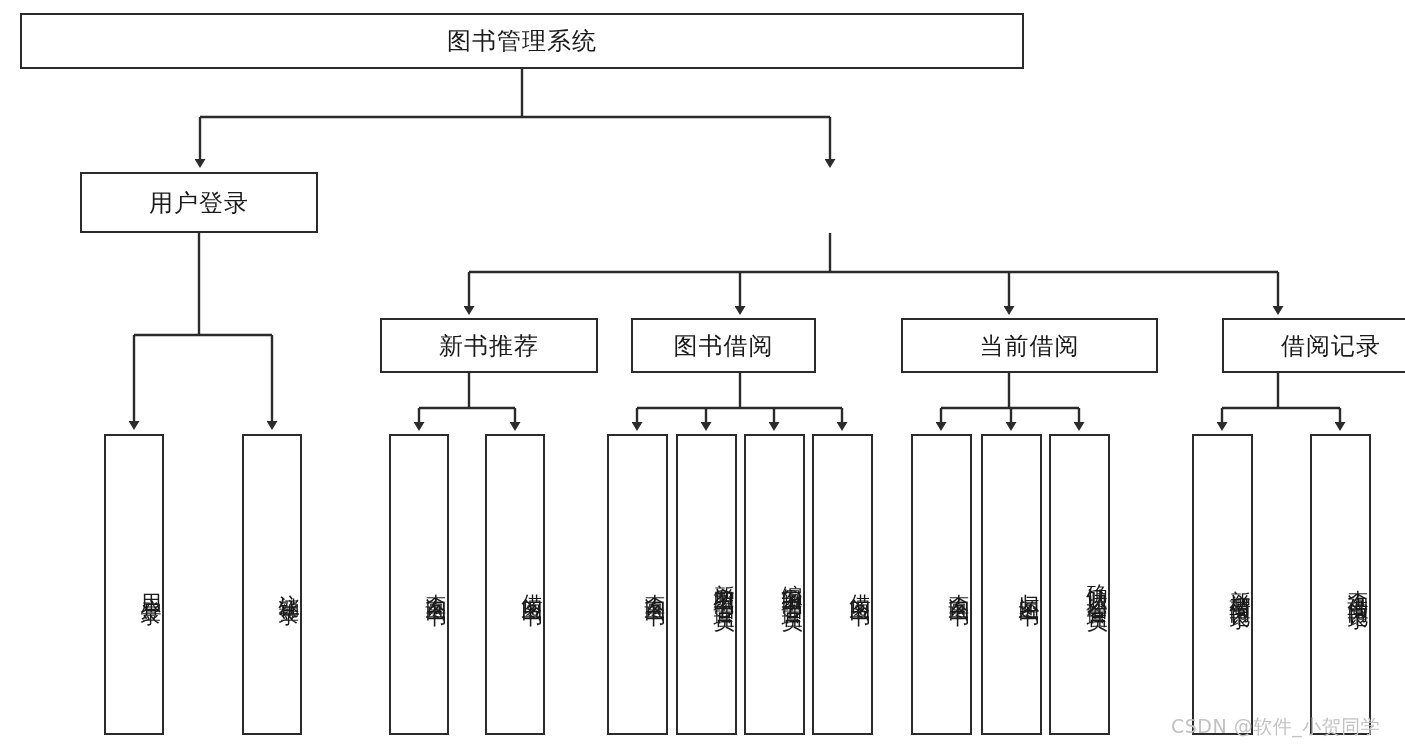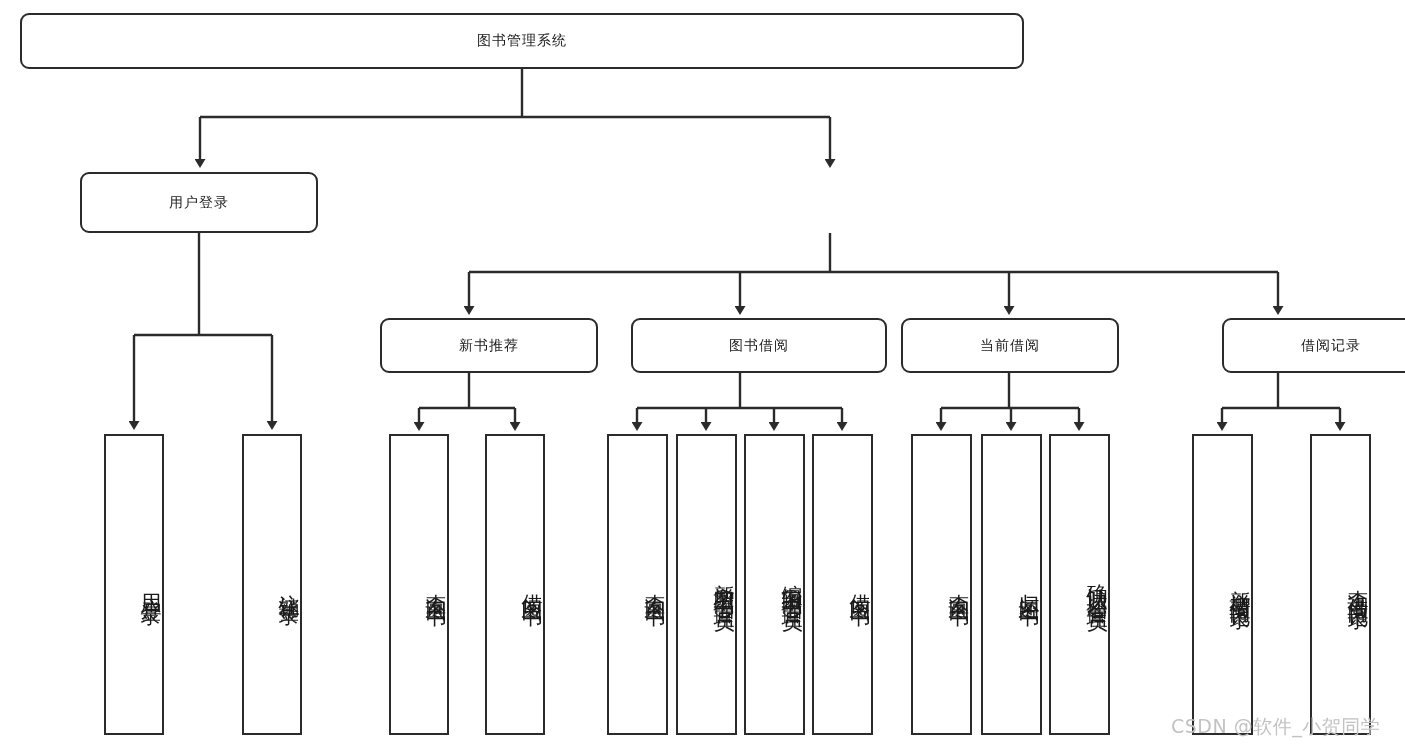--- a/index.html
+++ b/index.html
@@ -29,25 +29,24 @@
     position: absolute;
     box-sizing: border-box;
     border: 2px solid #2b2b2b;
     background: #ffffff;
     display: flex;
     align-items: center;
     justify-content: center;
     color: #1a1a1a;
   }
   .node-h {
-    font-size: 14px;
+    font-size: 24px;
     letter-spacing: 1px;
     line-height: 1.25;
     white-space: nowrap;
-    border-radius: 9px;
   }
   .node-v {
     writing-mode: vertical-rl;
     text-orientation: upright;
     font-size: 21px;
     letter-spacing: 4px;
     line-height: 1.1;
     padding-top: 6px;
     padding-bottom: 6px;
     align-items: flex-start;
@@ -136,24 +135,24 @@
     <span>图书管理系统</span>
   </div>
 
   <div class="node-box node-h" style="left:80px; top:172px; width:238px; height:61px;">
     <span>用户登录</span>
   </div>
 
   <div class="node-box node-h" style="left:360px; top:318px; width:218px; height:55px;margin-left:20px;">
     <span>新书推荐</span>
   </div>
-  <div class="node-box node-h" style="left:631px; top:318px; width:256px; height:55px;">
+  <div class="node-box node-h" style="left:631px; top:318px; width:185px; height:55px;">
     <span>图书借阅</span>
   </div>
-  <div class="node-box node-h" style="left:901px; top:318px; width:218px; height:55px;">
+  <div class="node-box node-h" style="left:901px; top:318px; width:257px; height:55px;">
     <span>当前借阅</span>
   </div>
   <div class="node-box node-h" style="left:1222px; top:318px; width:218px; height:55px;">
     <span>借阅记录</span>
   </div>
 
   <div class="node-box node-v" style="left:104px; top:434px; width:60px; height:301px;">
     <span>用户登录</span>
   </div>
   <div class="node-box node-v" style="left:242px; top:434px; width:60px; height:301px;">

